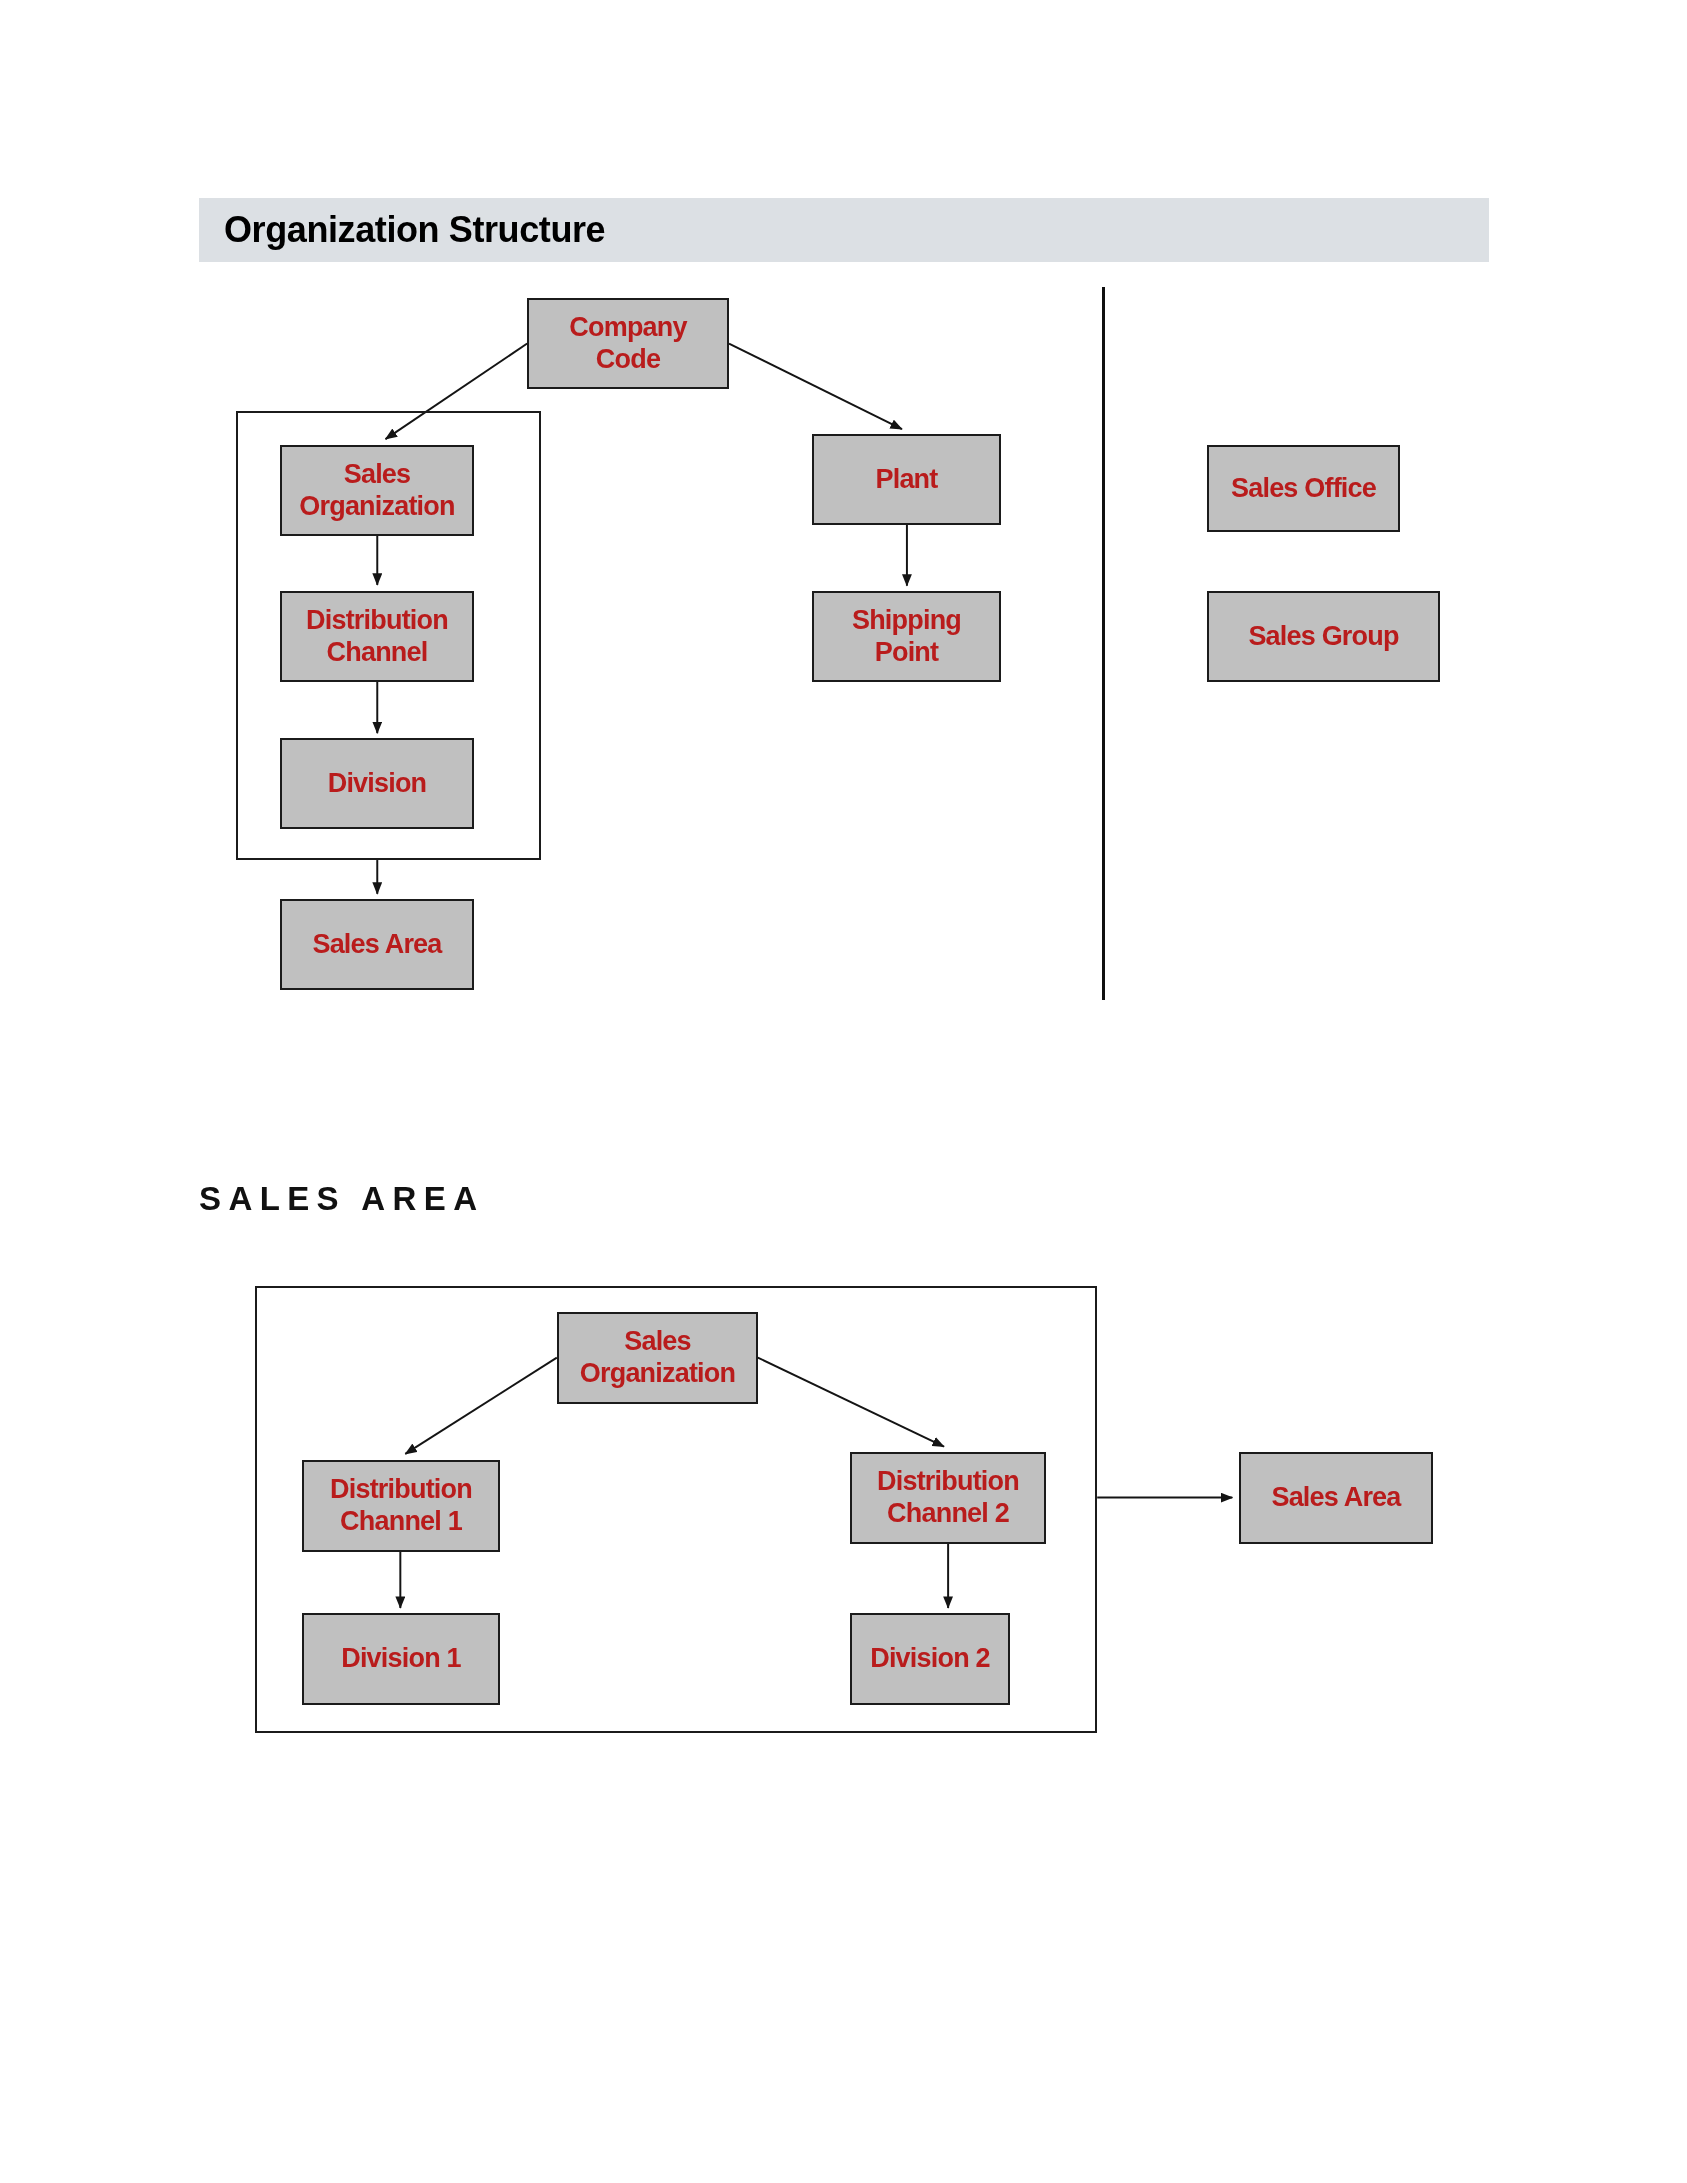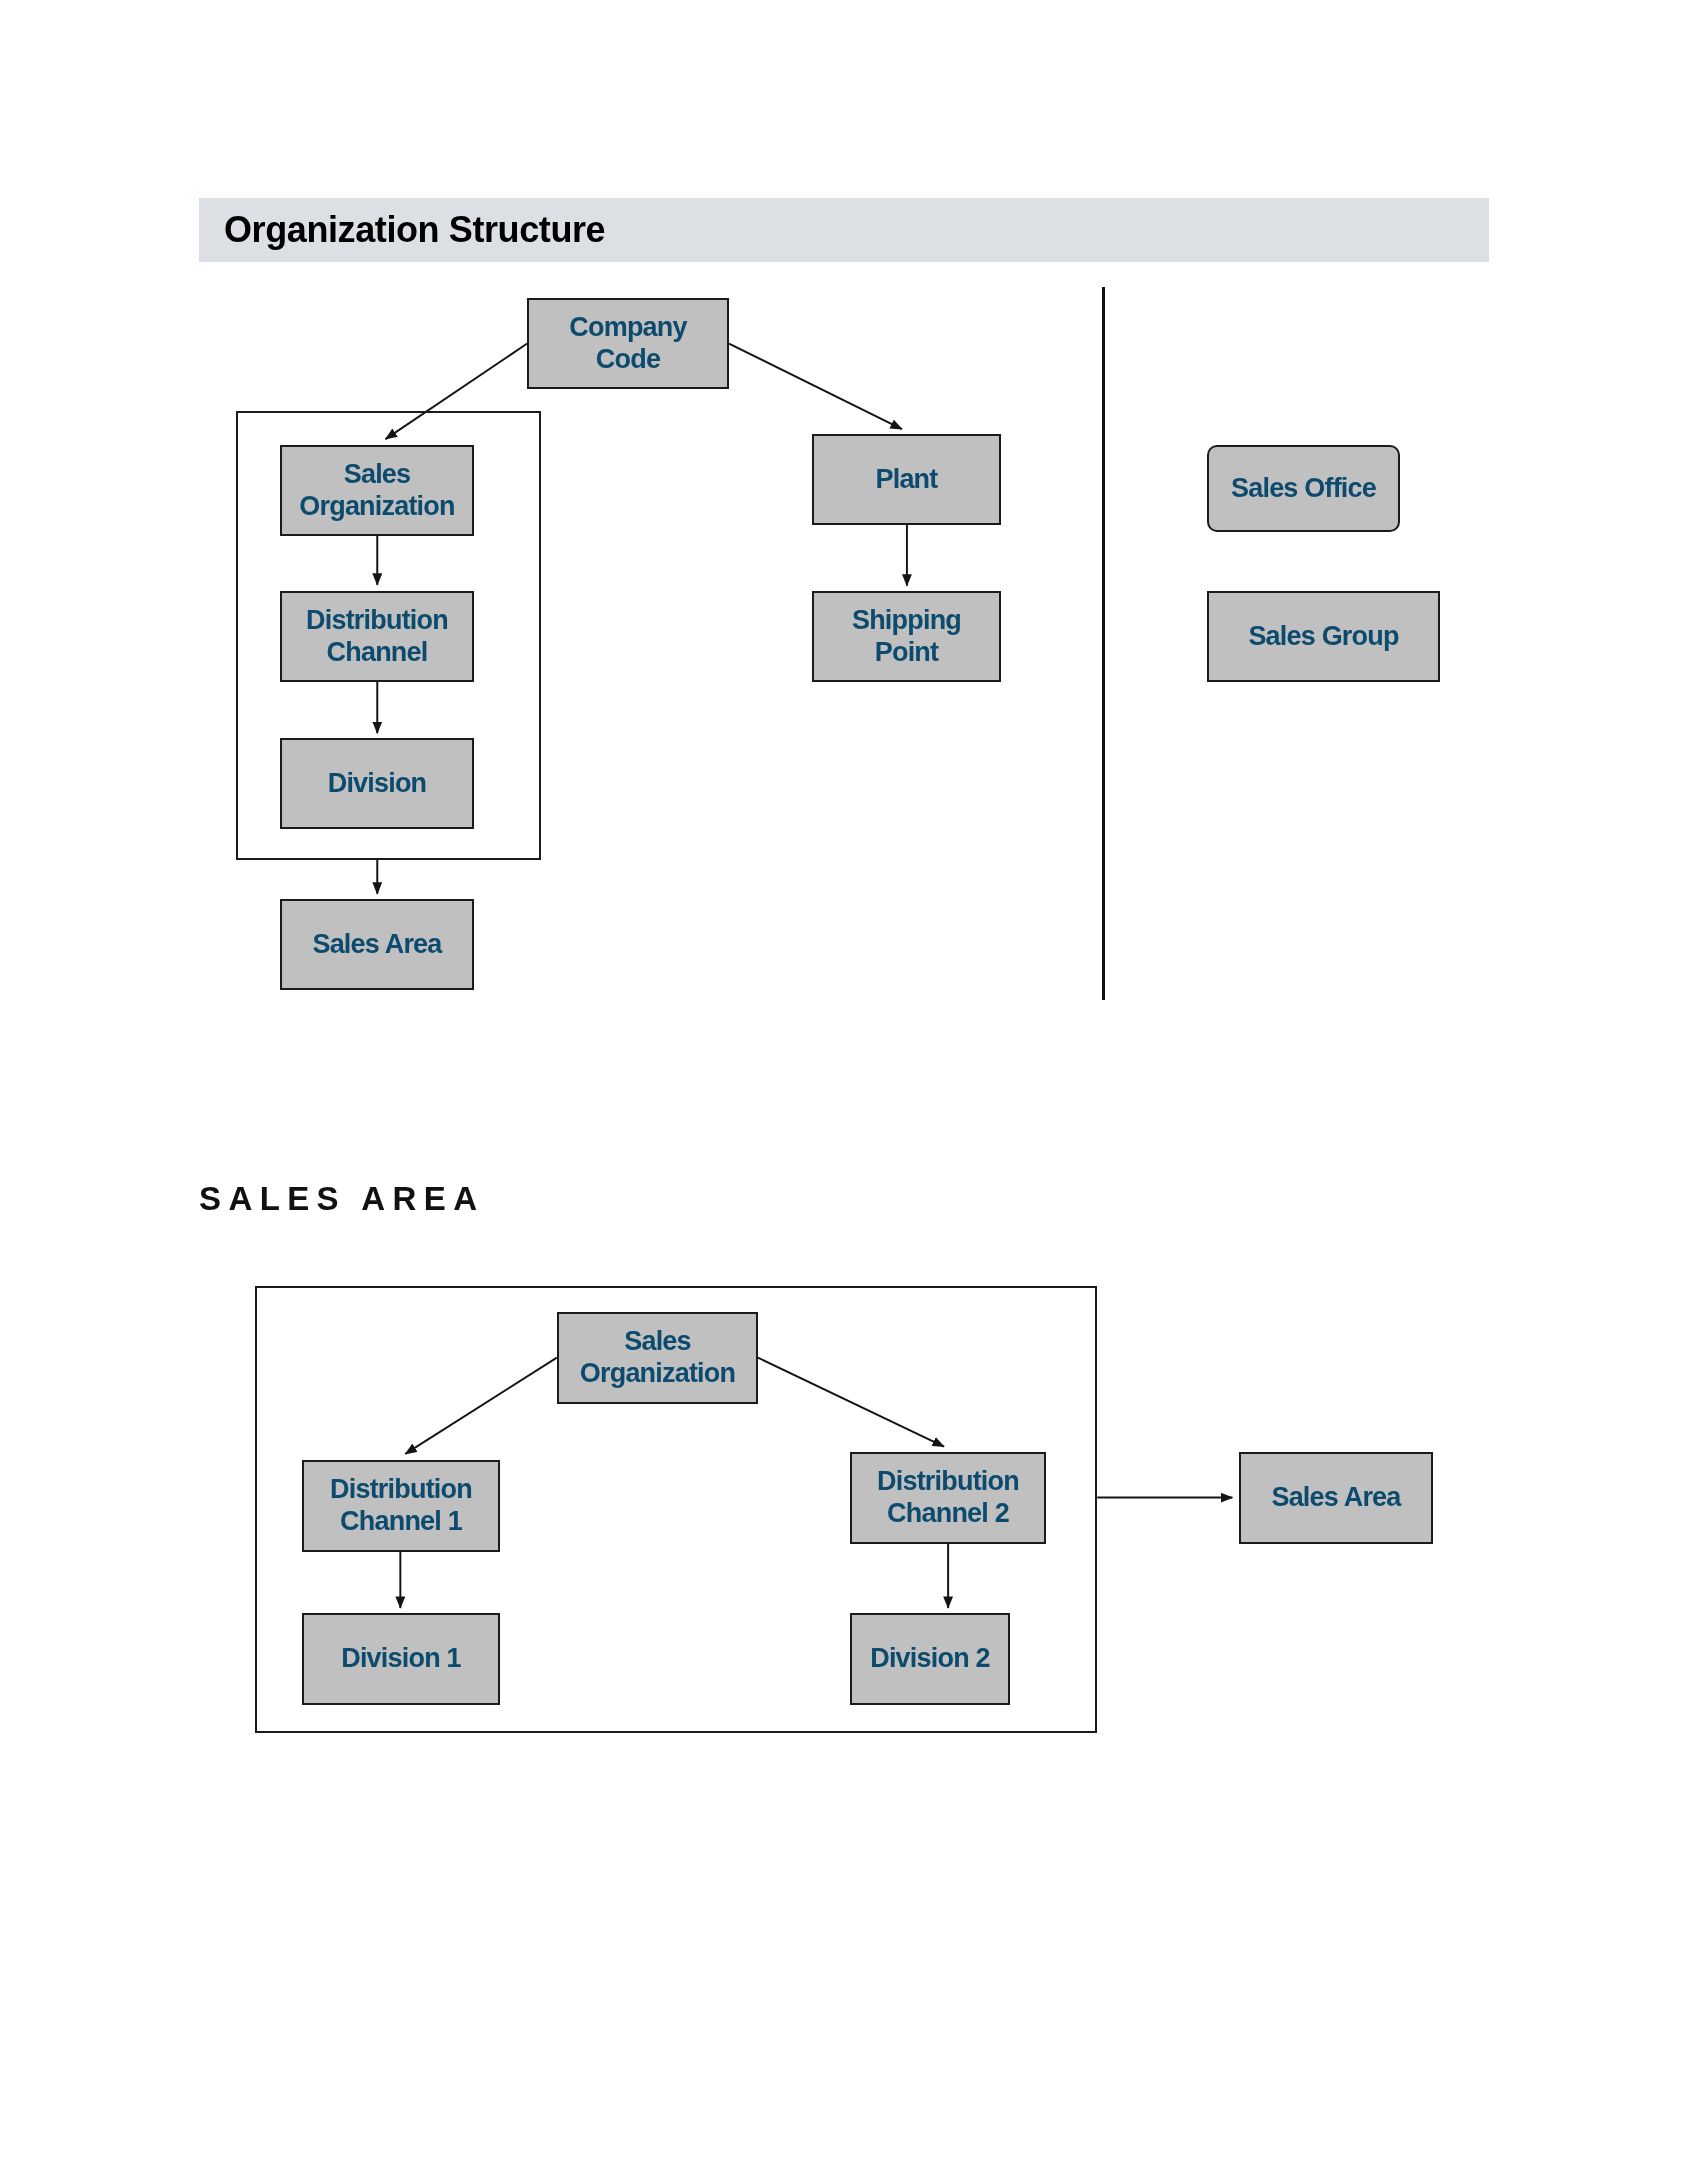--- a/index.html
+++ b/index.html
@@ -43,21 +43,21 @@
     border: 2.5px solid var(--box-border, #1b1b1b);
     display: flex;
     align-items: center;
     justify-content: center;
     text-align: center;
     white-space: pre-line;
     font-size: 27px;
     font-weight: 700;
     letter-spacing: -0.8px;
     line-height: 1.18;
-    color: #0c4a6e;
+    color: #b91c1c;
   }
   .rect {
     position: absolute;
     box-sizing: border-box;
     border: 2.5px solid var(--box-border, #1b1b1b);
     background: transparent;
   }
   .vdivider {
     position: absolute;
     background: #101010;
@@ -110,21 +110,21 @@
 Code</div>
   <div class="node" style="left:280px; top:445px; width:194px; height:91px;">Sales
 Organization</div>
   <div class="node" style="left:280px; top:591px; width:194px; height:91px;">Distribution
 Channel</div>
   <div class="node" style="left:280px; top:738px; width:194px; height:91px;">Division</div>
   <div class="node" style="left:280px; top:899px; width:194px; height:91px;">Sales Area</div>
   <div class="node" style="left:812px; top:591px; width:189px; height:91px;">Shipping
 Point</div>
   <div class="node" style="left:812px; top:434px; width:189px; height:91px;">Plant</div>
-  <div class="node" style="left:1207px; top:445px; width:193px; height:87px;border-radius:10px;">Sales Office</div>
+  <div class="node" style="left:1207px; top:445px; width:193px; height:87px;">Sales Office</div>
   <div class="node" style="left:1207px; top:591px; width:233px; height:91px;">Sales Group</div>
 
   <h2 class="section-heading">SALES AREA</h2>
 
   <div class="rect" style="left:255px; top:1286px; width:842px; height:447px;"></div>
 
   <div class="node" style="left:557px; top:1312px; width:201px; height:92px;">Sales
 Organization</div>
   <div class="node" style="left:302px; top:1460px; width:198px; height:92px;">Distribution
 Channel 1</div>

